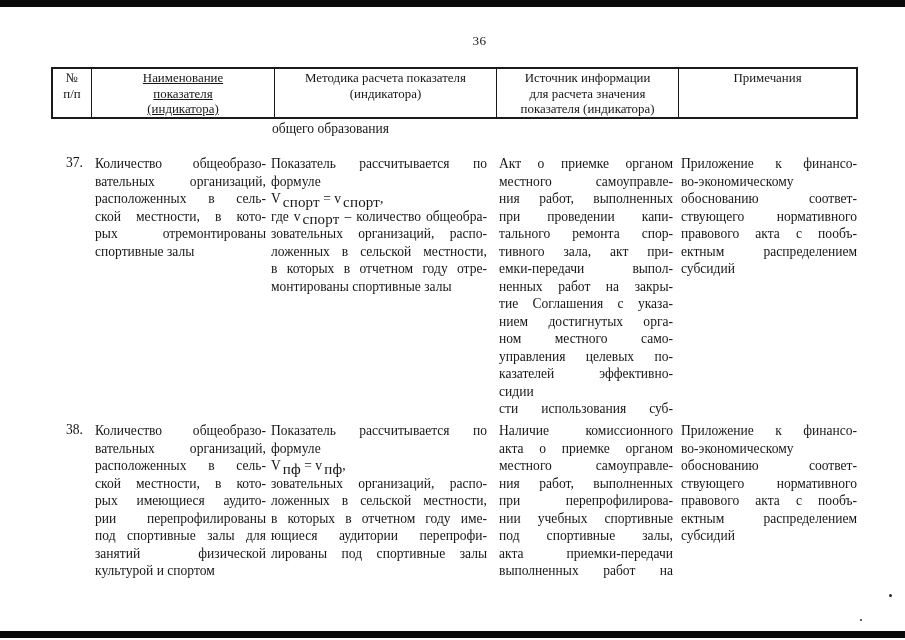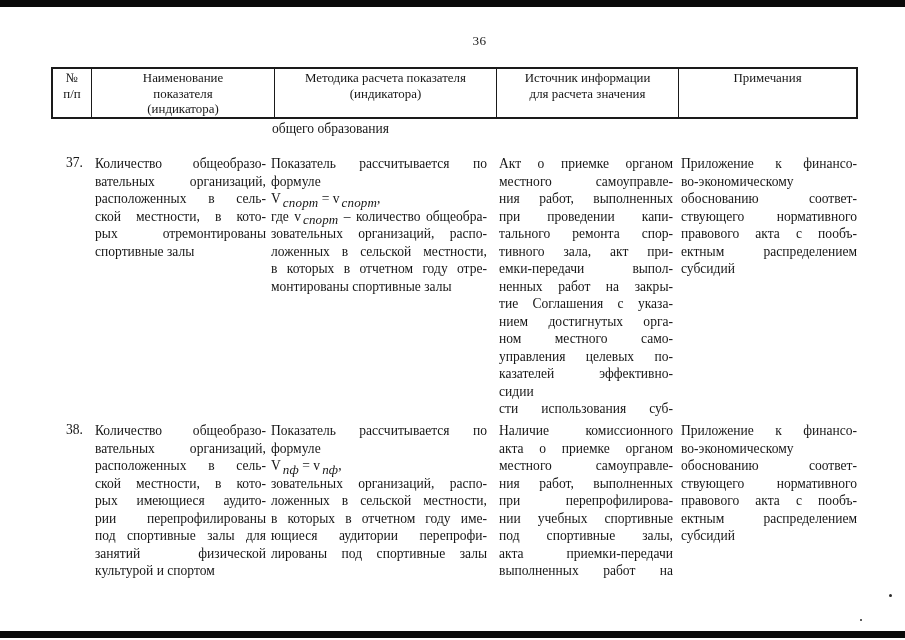--- a/index.html
+++ b/index.html
@@ -59,42 +59,41 @@
   .hcell:last-child { border-right: none; }
   .hcell .ln {
     text-align: center;
     text-align-last: center;
     white-space: normal;
     line-height: 15.6px;
     height: 15.6px;
     font-size: 12.9px;
   }
   .hc1 { width: 39px; }
-  .hc2 { width: 183px; }
+  .hc2 { width: 183px; text-decoration: underline; }
   .hc3 { width: 222px; }
   .hc4 { width: 182px; }
   .hc5 { flex: 1; }
   
   .cell { position: absolute; }
   .ln {
     text-align: justify;
     text-align-last: justify;
     white-space: nowrap;
     line-height: 17.5px;
     height: 17.5px;
     font-size: 13.55px;
   }
   .ln.left { text-align-last: left; }
   .lines { display: contents; }
   sub {
-    font-size: 13px;
+    font-size: 15px;
     line-height: 0;
     margin-left: 2px;
     letter-spacing: 0.2px;
-    font-style: italic;
   }
   .row-num { font-size: 13.55px; margin-left: 9px; }
   .continuation {
     position: absolute;
     left: 272px;
     top: 121px;
     font-size: 13.55px;
   }
 </style>
 </head>
@@ -119,20 +118,21 @@
         <div class="ln">показателя</div>
         <div class="ln">(индикатора)</div>
       </div>
     <div class="hcell hc3">
         <div class="ln">Методика расчета показателя</div>
         <div class="ln">(индикатора)</div>
       </div>
     <div class="hcell hc4">
         <div class="ln">Источник информации</div>
         <div class="ln">для расчета значения</div>
+        <div class="ln">показателя (индикатора)</div>
       </div>
     <div class="hcell hc5">
         <div class="ln">Примечания</div>
       </div>
   </div>
 
   <div class="continuation">общего образования</div>
 
   <div class="cell row-num" style="left:57px; top:155px; width:32px;">37.</div>
 

